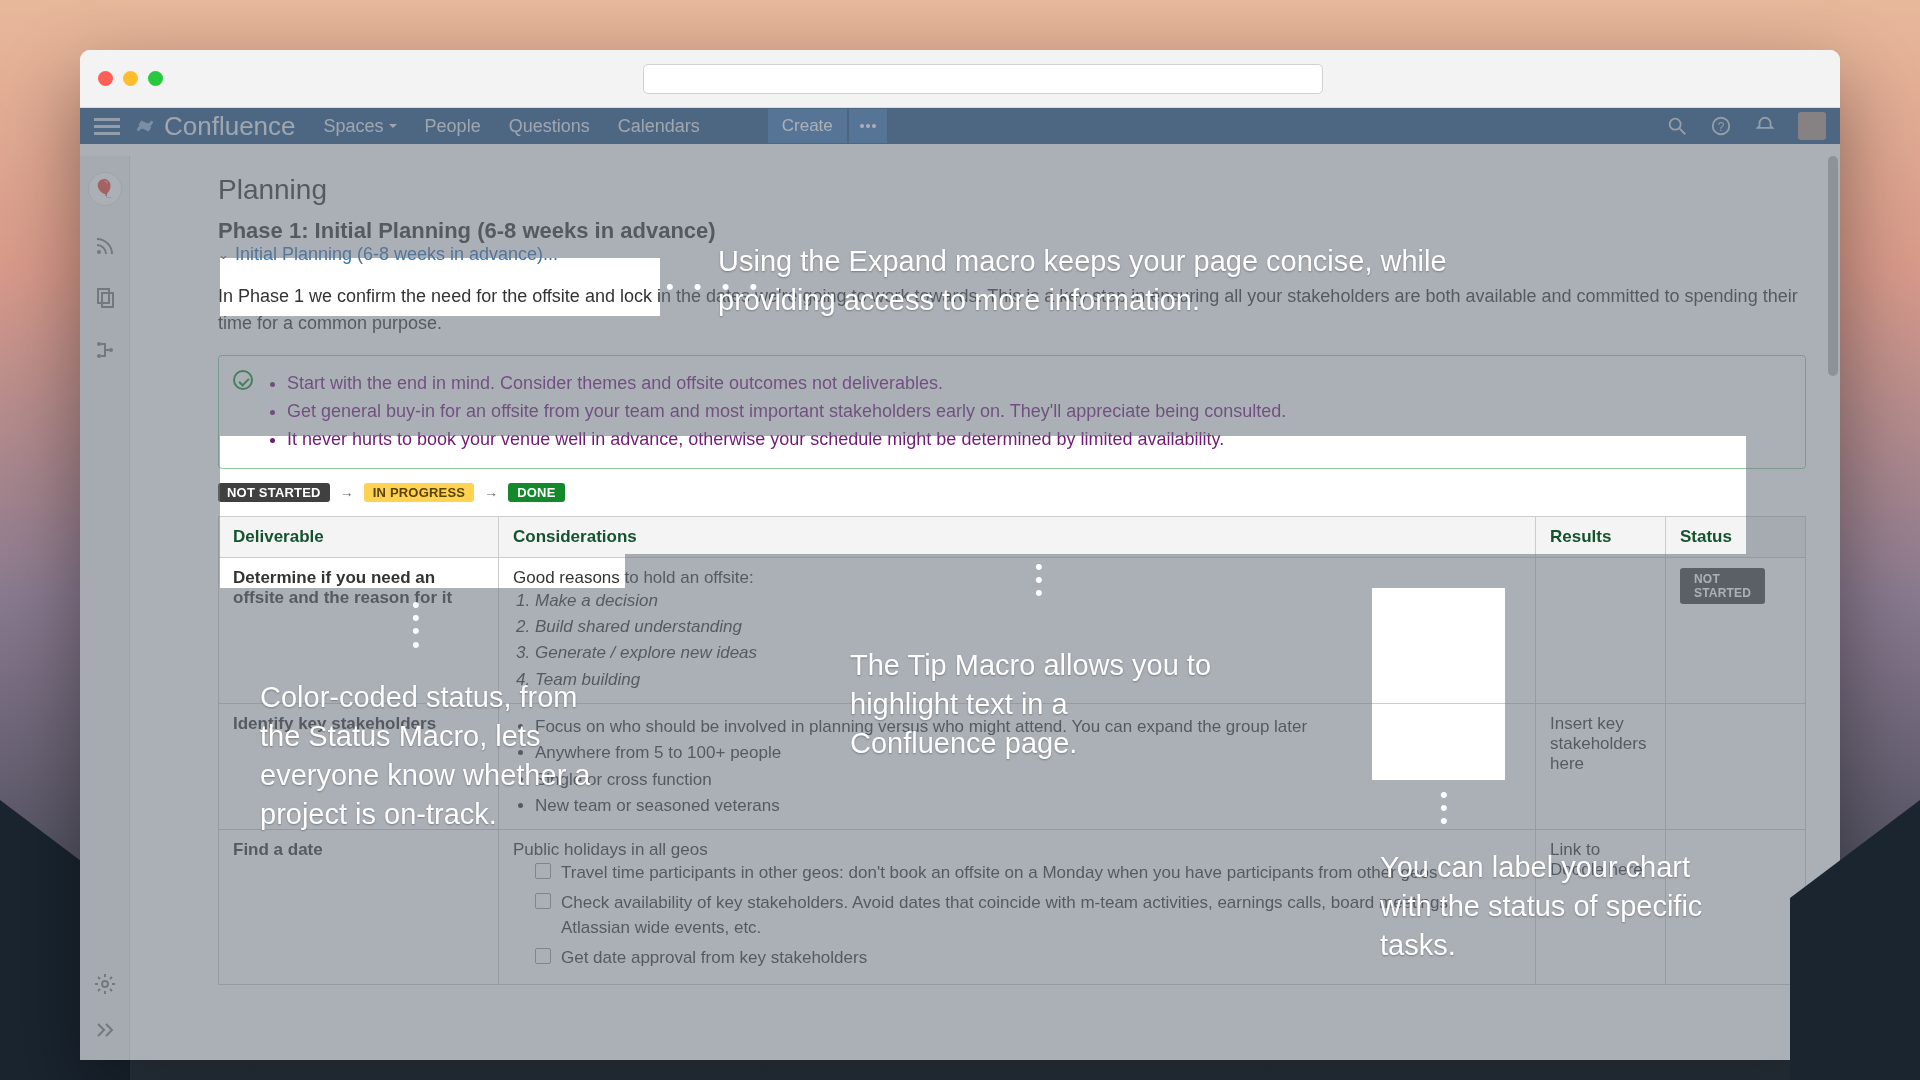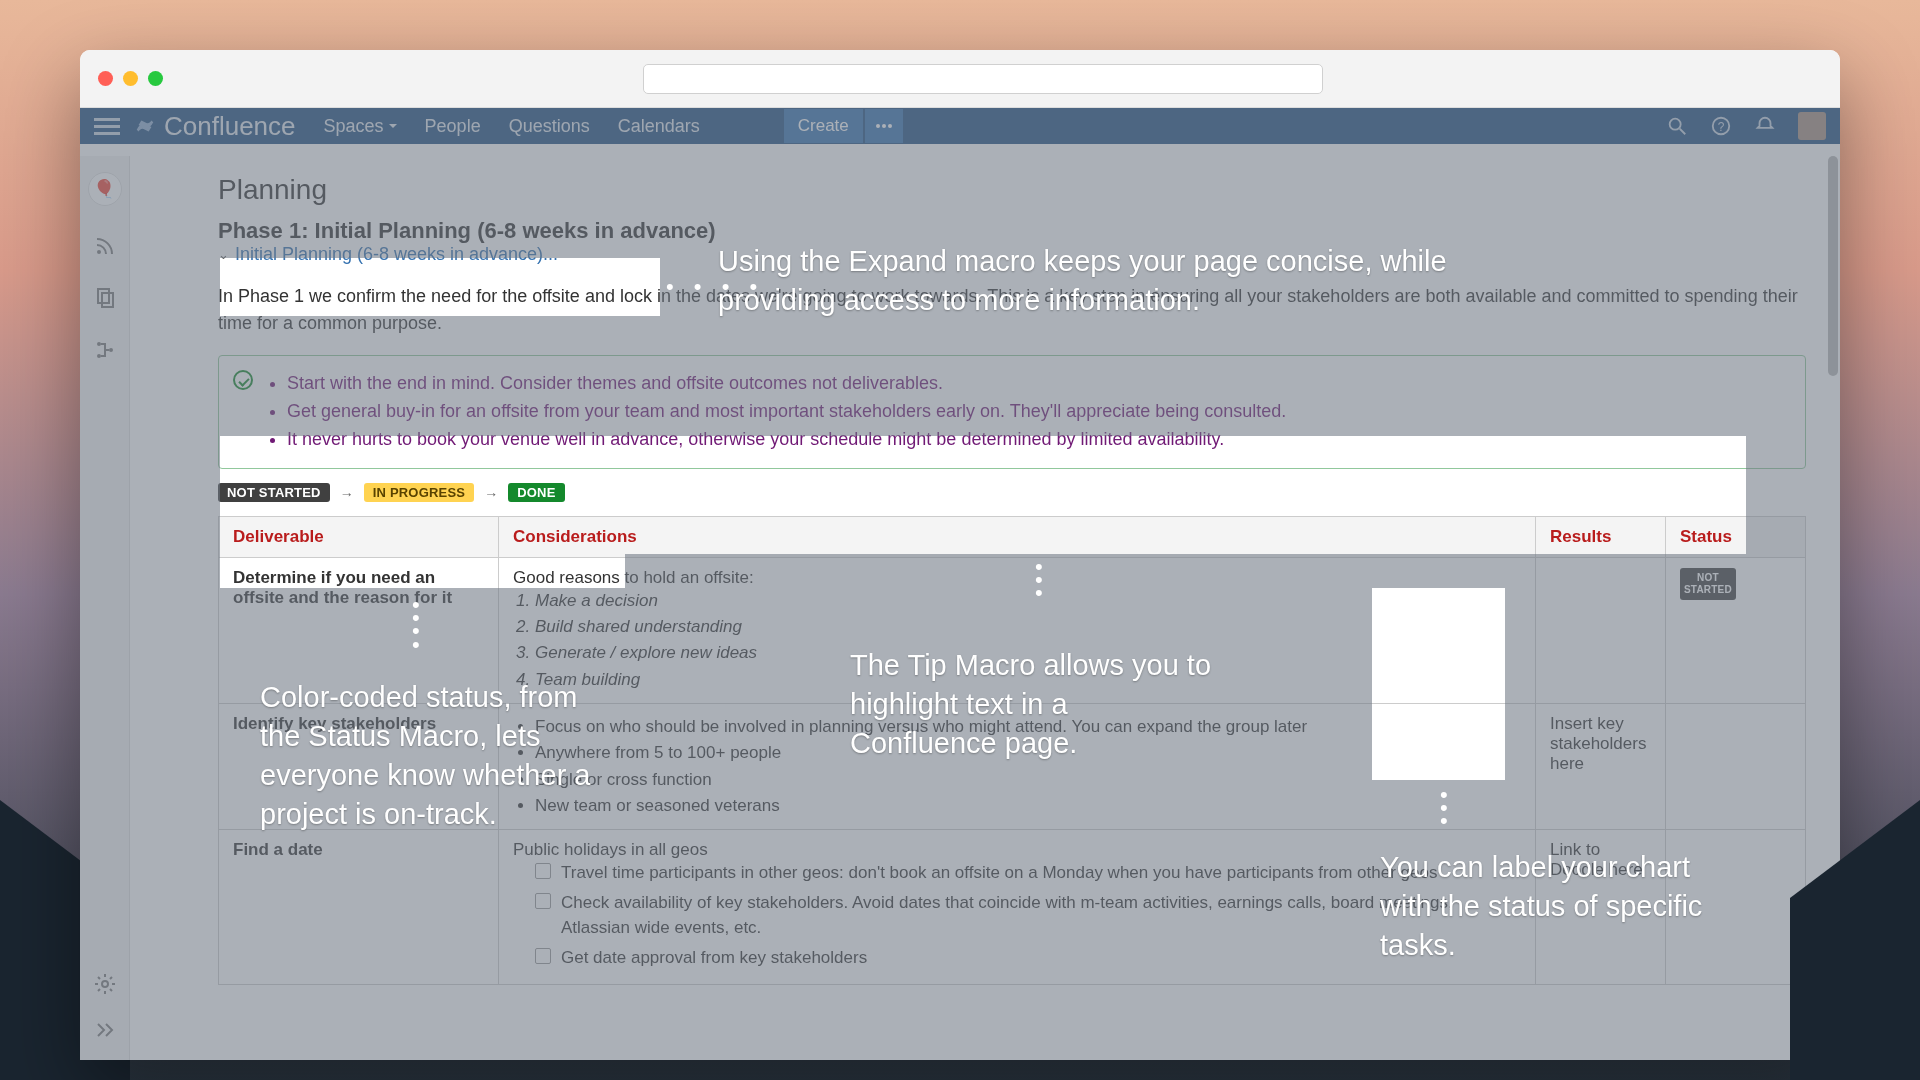--- a/index.html
+++ b/index.html
@@ -26,21 +26,21 @@
 .urlbar { margin-left:480px; width:680px; height:30px; background:#fff; border:1px solid #d0d0d0; border-radius:5px; }
 
 .toolbar { height:36px; background:#205081; display:flex; align-items:center; padding:0 14px; color:#fff; }
 .ham { width:26px; display:flex; flex-direction:column; gap:4px; cursor:pointer; margin-right:14px; }
 .ham span { height:3px; background:#c7d3e3; }
 .logo { display:flex; align-items:center; gap:8px; font-size:26px; font-weight:400; margin-right:28px; color:#dfe6ef; }
 .logo svg { width:22px; height:22px; fill:#8faed1; }
 .nav { display:flex; gap:28px; font-size:18px; }
 .nav-item { color:#dfe6ef; cursor:pointer; display:flex; align-items:center; gap:5px; }
 .caret::after { content:""; display:inline-block; border:4px solid transparent; border-top-color:#dfe6ef; margin-top:3px; }
-.create { margin-left:44px; display:flex;padding-left:40px; }
+.create { margin-left:28px; display:flex;padding-left:40px; }
 .create-btn { background:#3572b0; color:#fff; padding:7px 14px; font-size:17px; cursor:pointer; }
 .create-more { background:#3572b0; padding:7px 10px; cursor:pointer; margin-left:2px; display:flex; align-items:center; }
 .create-more span { width:4px; height:4px; background:#fff; border-radius:50%; margin:0 1px; }
 .tool-right { margin-left:auto; display:flex; align-items:center; gap:22px; }
 .ticon { width:22px; height:22px; fill:#c7d3e3; cursor:pointer; }
 .avatar { width:28px; height:28px; background:#a89080; border-radius:3px; }
 
 .body { position:absolute; top:106px; left:0; right:0; bottom:0; display:flex; }
 .sidebar { width:50px; background:#f4f4f4; border-right:1px solid #ddd; display:flex; flex-direction:column; align-items:center; padding-top:16px; gap:28px; }
 .sidebar .sicon { width:24px; height:24px; fill:#7a7a7a; cursor:pointer; }
@@ -60,28 +60,28 @@
 .tip-box .check::after { content:""; position:absolute; left:4px; top:6px; width:8px; height:4px; border-left:2px solid #14892c; border-bottom:2px solid #14892c; transform:rotate(-45deg); }
 .tip-box ul { list-style:disc; padding-left:20px; font-size:18px; color:#701a75; line-height:1.55; }
 
 .status-legend { display:flex; align-items:center; gap:10px; margin-bottom:14px; font-size:14px; }
 .lozenge { display:inline-block; padding:2px 9px; border-radius:3px; font-size:13px; font-weight:700; color:#fff; letter-spacing:.2px; }
 .lz-red{background:#404040} .lz-yel{background:#ffd351;color:#594300} .lz-grn{background:#14892c}
 .arrow { color:#666; }
 
 table.deliv { width:100%; border-collapse:collapse; font-size:17px; }
 table.deliv th, table.deliv td { border:1px solid #ccc; padding:10px 14px; text-align:left; vertical-align:top; }
-table.deliv th { background:#f4f4f4; font-weight:700; color:#b91c1c;margin-left:30px; }
+table.deliv th { background:#f4f4f4; font-weight:700; color:#14532d;margin-left:30px; }
 table.deliv td b { font-weight:700; }
 table.deliv ol { padding-left:22px; font-style:italic; line-height:1.55; }
 table.deliv ul { padding-left:22px; line-height:1.55; }
 .cklist { list-style:none; padding-left:0; }
 .cklist li { display:flex; gap:10px; line-height:1.5; margin-bottom:4px; }
 .ckbox { width:16px; height:16px; border:1px solid #999; border-radius:2px; margin-top:3px; flex-shrink:0; }
-.lozenge.big { padding:4px 4px; font-size:10px; line-height:1.2; text-align:center; }
+.lozenge.big { padding:4px 14px; font-size:12px; line-height:1.2; }
 
 
 .overlay { position:absolute; inset:0; pointer-events:none; }
 .dim { position:absolute; background:#6f7783; opacity:.58; }
 .callout { position:absolute; color:#fff; font-size:29px; line-height:1.35; font-weight:400; text-shadow:0 1px 2px rgba(0,0,0,.3); }
 .dots { position:absolute; display:flex; color:#fff; font-size:22px; letter-spacing:7px; }
 .dots.v { flex-direction:column; letter-spacing:normal; line-height:.6; }
 
 .scrollbar { position:absolute; right:2px; top:106px; width:10px; height:220px; background:#b8b8b8; border-radius:5px; }
 </style>

